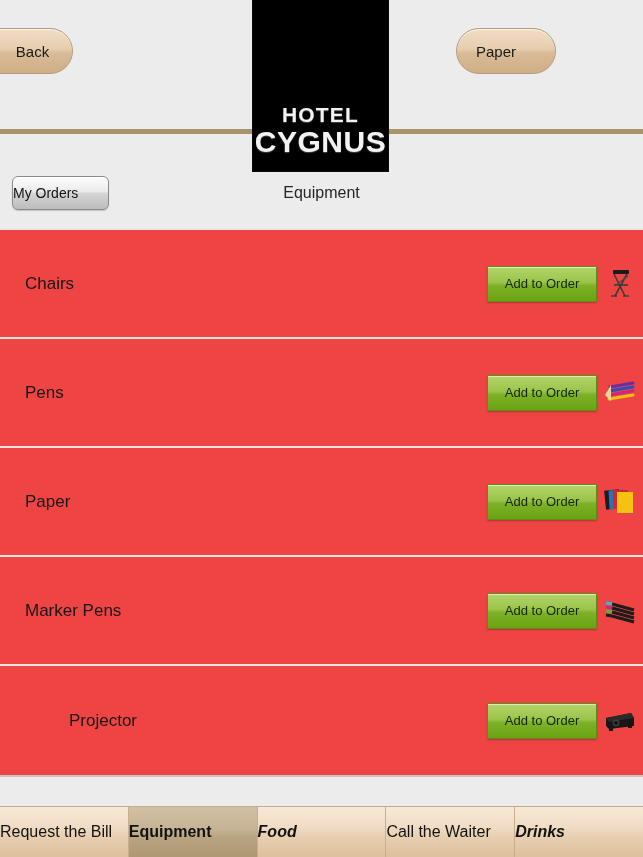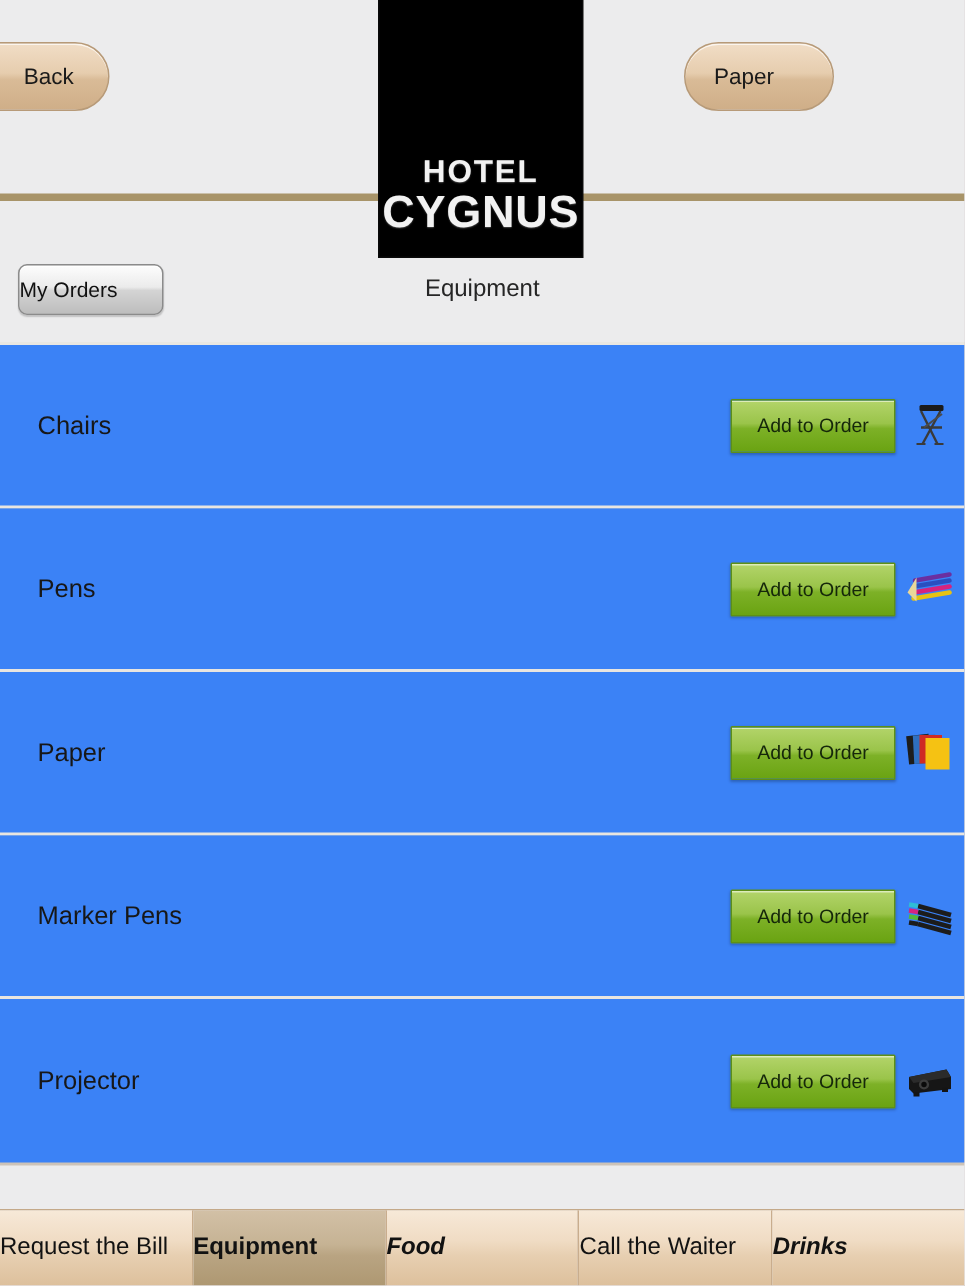--- a/index.html
+++ b/index.html
@@ -58,25 +58,25 @@
   .page-title {
     position:absolute; left:0; top:184px; width:643px;
     text-align:center; font-size:16px; color:#262626;
   }
 
   
   .list { position:absolute; left:0; top:228px; width:643px; height:549px;
           background:#cdc3b8; border-top:2px solid #e9e7e2; }
   .row {
     position:relative; height:109px; width:643px;
-    background:#3b82f6;
+    background:#ef4444;
     border-bottom:2px solid #e8e5e0;
     display:flex; align-items:center;
   }
-  .row:last-child { border-bottom:none; }
+  .row:last-child { border-bottom:none;padding-left:44px; }
   .row-label { margin-left:25px; font-size:17px; color:#171717; flex:1 1 auto; }
 
   .add-btn {
     width:110px; height:36px; flex:0 0 auto;
     background:linear-gradient(to bottom,#b3d46a 0%, #9ac44a 45%, #7db127 55%, #6aa312 100%);
     border:1px solid #5d8f17;
     border-radius:1px;
     font-size:13px; color:#15270a;
     display:flex; align-items:center; justify-content:center;
     box-shadow:inset 0 1px 0 rgba(255,255,255,.55), 0 1px 2px rgba(0,0,0,.25);

